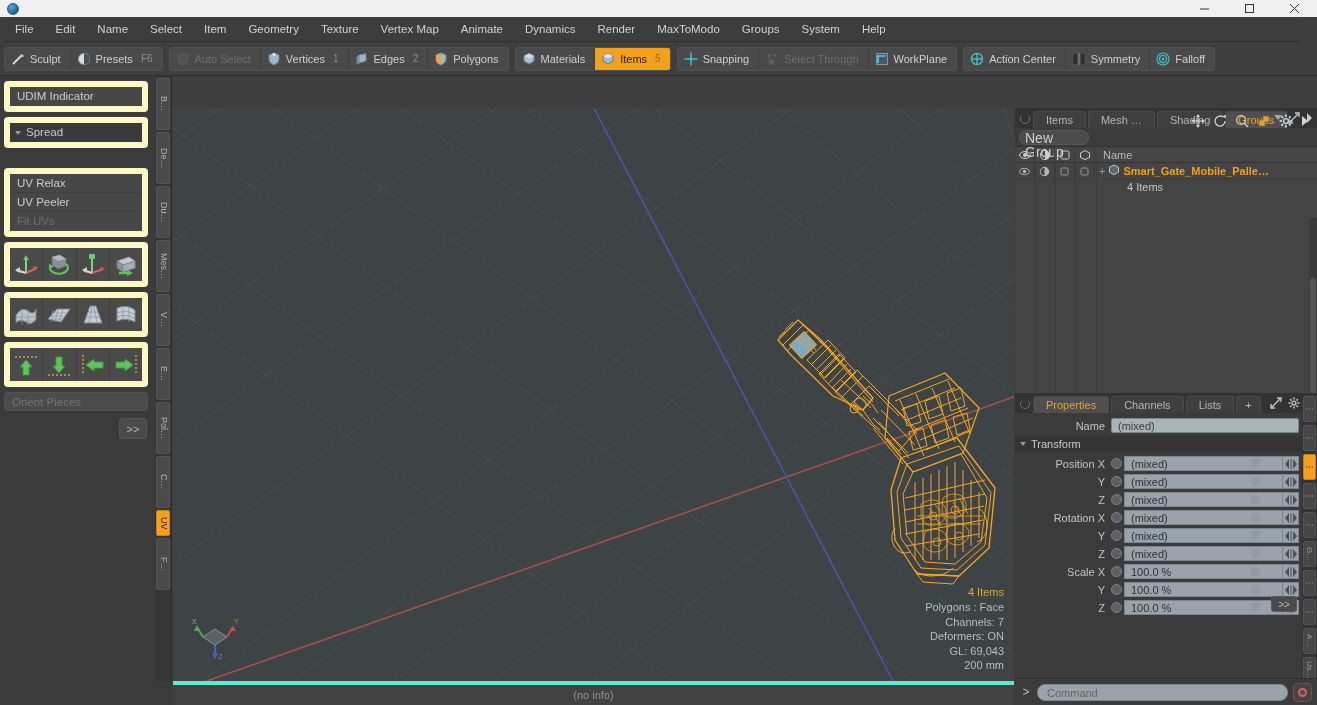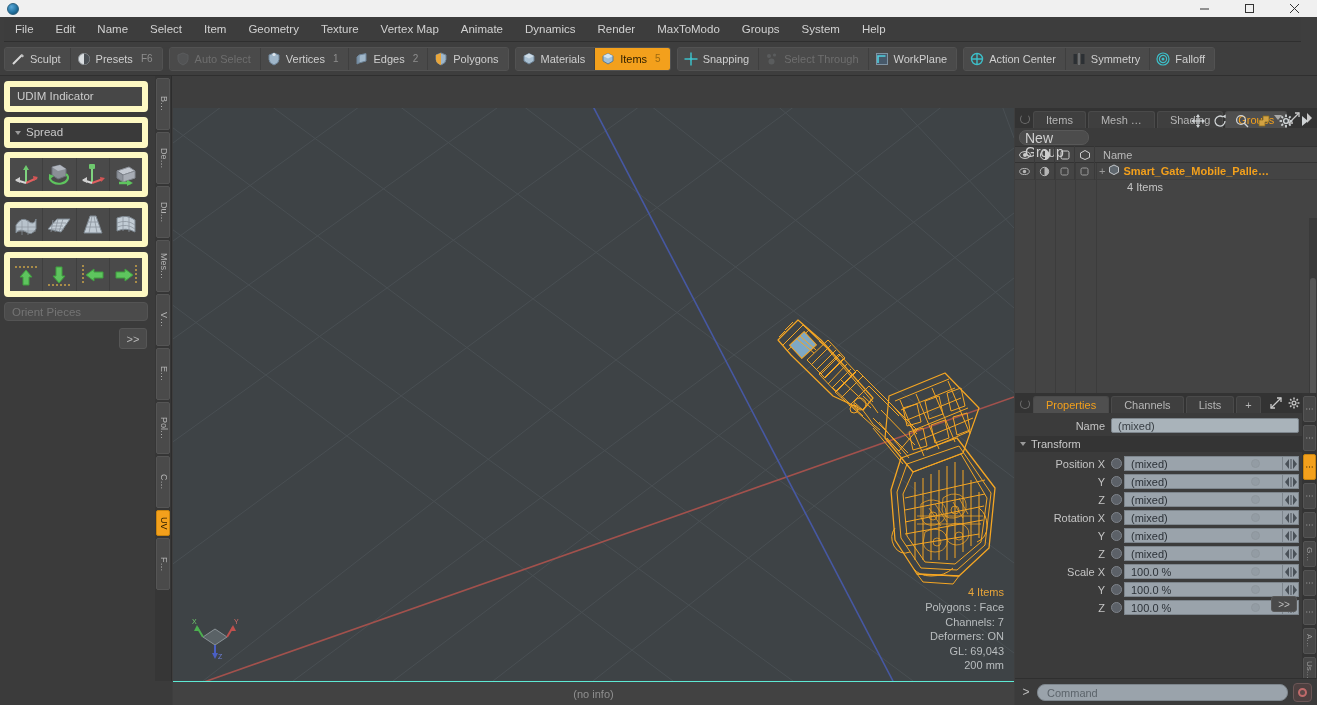--- a/index.html
+++ b/index.html
@@ -151,21 +151,21 @@
   }
   .vp-navicons svg { display: block; }
   .vp-info {
     position: absolute; right: 10px; bottom: 8px; text-align: right;
     line-height: 14.6px; font-size: 11px; color: #b9bdbf; z-index: 6;
   }
   .vp-info .hl { color: #e8a53a; }
   .vp-gizmo { position: absolute; left: 16px; bottom: 18px; z-index: 6; }
   .vp-footer {
     position: absolute; left: 173px; top: 681px; width: 841px; height: 24px;
-    background: #424242; border-top: 1px solid #5eead4;
+    background: #424242; border-top: 4px solid #5eead4;
     display: flex; align-items: center; justify-content: center;
     color: #8f8f8f; font-size: 11px;
   }
 
   
   .rightpanel {
     position: absolute; left: 1015px; top: 108px; width: 302px; height: 597px;
     background: #3b3b3b;
   }
   .tabbar {
@@ -516,27 +516,32 @@
     </div>
 
   <div class="leftpanel">
     <div class="lp-inner" style="width:152px;">
 
       <div class="lgroup">
         <div class="lrow">UDIM Indicator</div>
       </div>
 
 
-      <div class="lgroup" style="margin-bottom:4px;">
+      <div class="lgroup" style="margin-bottom:20px;">
         <div class="lrow hdr">
           <span class="tri"></span>
           <span>Spread</span>
         </div>
       </div>
 
+      <div class="lgroup">
+        <div class="lrow">UV Relax</div>
+        <div class="lrow">UV Peeler</div>
+        <div class="lrow dim">Fit UVs</div>
+      </div>
 
       <div class="lgroup">
         <div class="iconrow">
           <div class="icell">
             <svg width="26" height="24" viewBox="0 0 26 24">
               <line x1="13" y1="20" x2="13" y2="5" stroke="#7fd47f" stroke-width="2"></line>
               <polygon points="13,2 10,7 16,7" fill="#6ec96e"></polygon>
               <line x1="13" y1="20" x2="24" y2="15" stroke="#e06060" stroke-width="2"></line>
               <polygon points="25,14 20,13 21,18" fill="#d45555"></polygon>
               <line x1="13" y1="20" x2="3" y2="17" stroke="#d8d8d8" stroke-width="2"></line>

